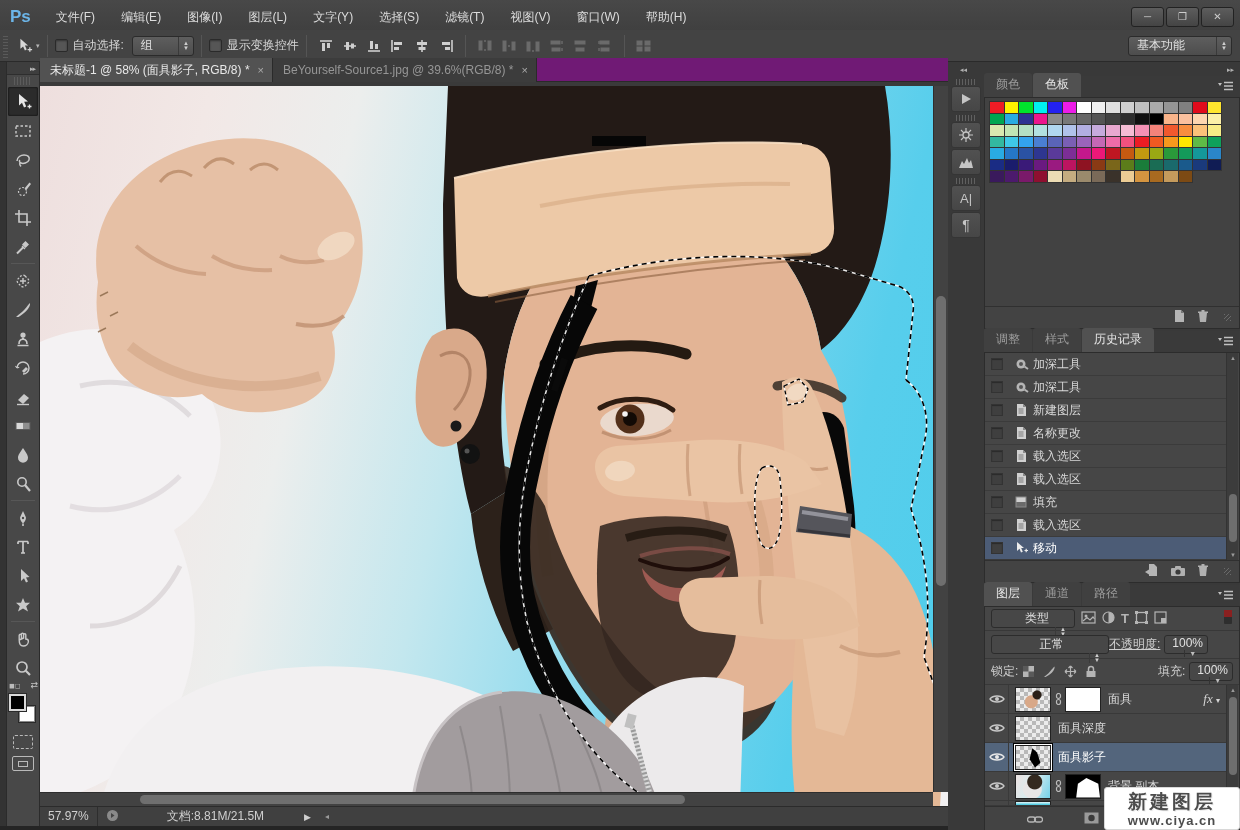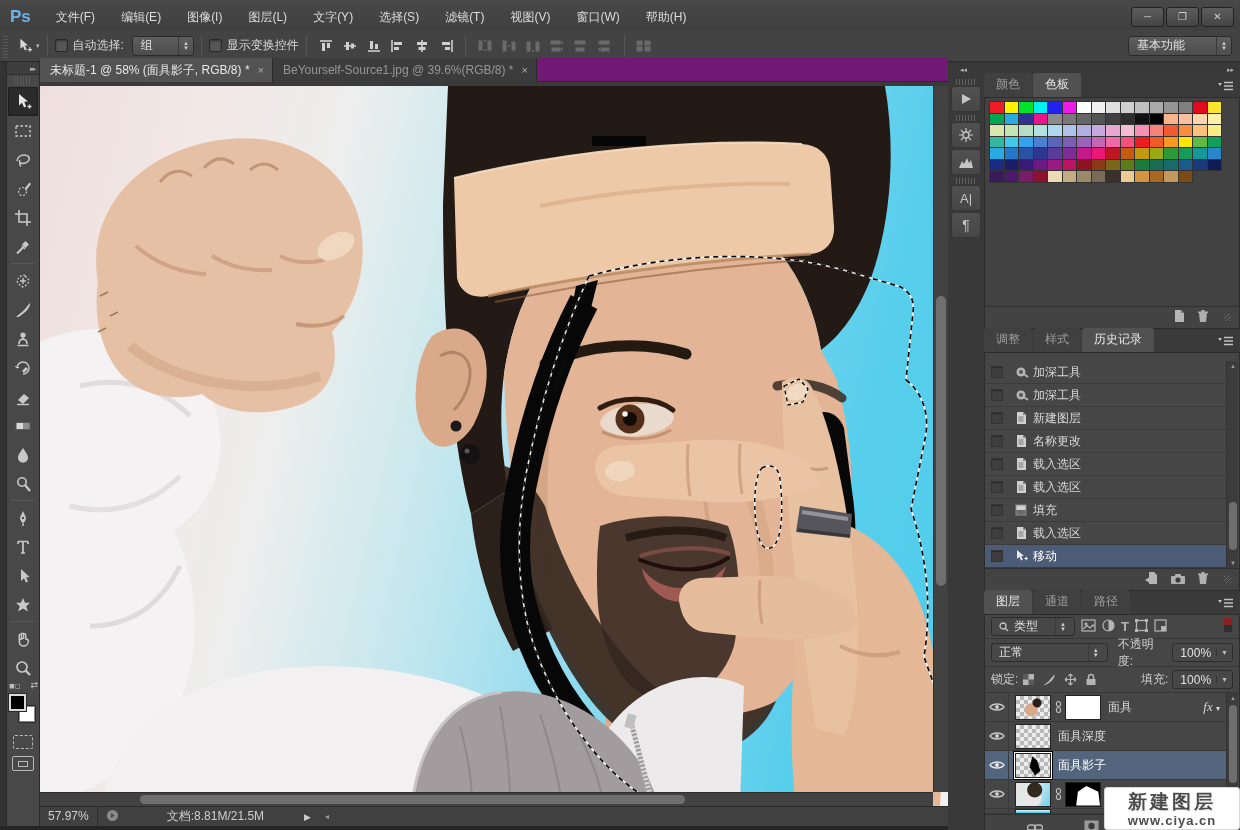--- a/index.html
+++ b/index.html
@@ -105,21 +105,21 @@
   .hcheck { width:12px; height:12px; margin:0 6px 0 6px; background:#3f3f3f; border:1px solid #333;
     box-shadow:inset 0 1px 1px rgba(0,0,0,.35); }
   .hicon { width:24px; display:flex; justify-content:center; }
   .hscrollbar { position:absolute; right:1px; top:0; width:12px; height:100%; background:#3c3c3c; border-left:1px solid #333; }
   .hscrollbar .thumb { position:absolute; left:2px; width:8px; height:48px; background:#6e6e6e; border-radius:4px; bottom:18px; }
   .scrarrow { position:absolute; left:2px; width:8px; text-align:center; color:#9a9a9a; font-size:6px; }
 
   
   .lrowbar { display:flex; align-items:center; color:#cfcfcf; font-size:12px; padding:0 6px; }
   .valbox { display:inline-flex; align-items:center; height:19px; background:#474747; border:1px solid #2c2c2c;
-    border-radius:3px; padding:0 4px 0 7px; color:#e0e0e0; }
+    border-radius:3px; padding:0 4px 0 7px; color:#e0e0e0;flex-direction:column; }
   .valbox .arr { font-size:7px; color:#bdbdbd; margin-left:5px; border-left:1px solid #333; padding-left:4px; }
   .lockicon { margin:0 4px; display:flex; align-items:center; }
   .lyr { height:29px; display:flex; align-items:center; background:#464646; border-bottom:1px solid #393939;
     color:#dadada; font-size:12px; }
   .lyr.sel { background:#53657c; color:#fff; }
   .eyecol { width:24px; align-self:stretch; display:flex; align-items:center; justify-content:center;
     border-right:1px solid #3a3a3a; }
   .thumb36 { width:36px; height:25px; margin-left:6px; border:1px solid #222; position:relative; overflow:hidden; }
   .checker { background:repeating-conic-gradient(#b9b9b9 0% 25%, #ececec 0% 50%) 0 0/8px 8px; }
   .selthumb { outline:1px solid #fff; box-shadow:0 0 0 2px #000; }
@@ -638,21 +638,21 @@
       <div class="ptabs" style="margin-top:2px;">
         <span class="ptab">调整</span>
         <span class="ptab">样式</span>
         <span class="ptab active">历史记录</span>
         <span class="pmenu"><svg width="16" height="11" viewBox="0 0 16 11">
               <path d="M0 2 L4 2 L2 5 Z" fill="#c0c0c0"></path>
               <path d="M6 1.5 h9 M6 5 h9 M6 8.5 h9" stroke="#c0c0c0" stroke-width="1.6"></path>
             </svg></span>
       </div>
       <div class="pbody" style="position:relative;">
-        <div style="position:relative;padding-right:13px;margin-top:8px;">
+        <div style="position:relative;padding-right:13px;">
           <div class="hrow">
               <span class="hcheck"></span>
               <span class="hicon">
                 <svg width="15" height="14" viewBox="0 0 15 14">
                   <circle cx="7" cy="7" r="4.5" fill="#b5b5b5"></circle>
                   <circle cx="7" cy="7" r="2" fill="#555"></circle>
                   <path d="M10.5 9.5 L14 12" stroke="#b5b5b5" stroke-width="2"></path>
                 </svg>
               </span>
               <span>加深工具</span>
@@ -820,21 +820,21 @@
         </div>
 
         <div class="lrowbar" style="height:28px;border-bottom:1px solid #383838;">
           <div class="valbox" style="width:118px;">
             <span>正常</span>
             <span class="spin" style="margin-left:auto;">
                 <span>▲</span>
                 <span>▼</span>
               </span>
           </div>
-          <span style="margin-left:10px;">不透明度:</span>
+          <span style="text-decoration:underline;">不透明度:</span>
           <div class="valbox" style="margin-left:4px;">
             <span>100%</span>
             <span class="arr">▼</span>
           </div>
         </div>
 
         <div class="lrowbar" style="height:26px;border-bottom:1px solid #383838;">
           <span>锁定:</span>
           <span class="lockicon">
               <svg width="13" height="13" viewBox="0 0 13 13">

